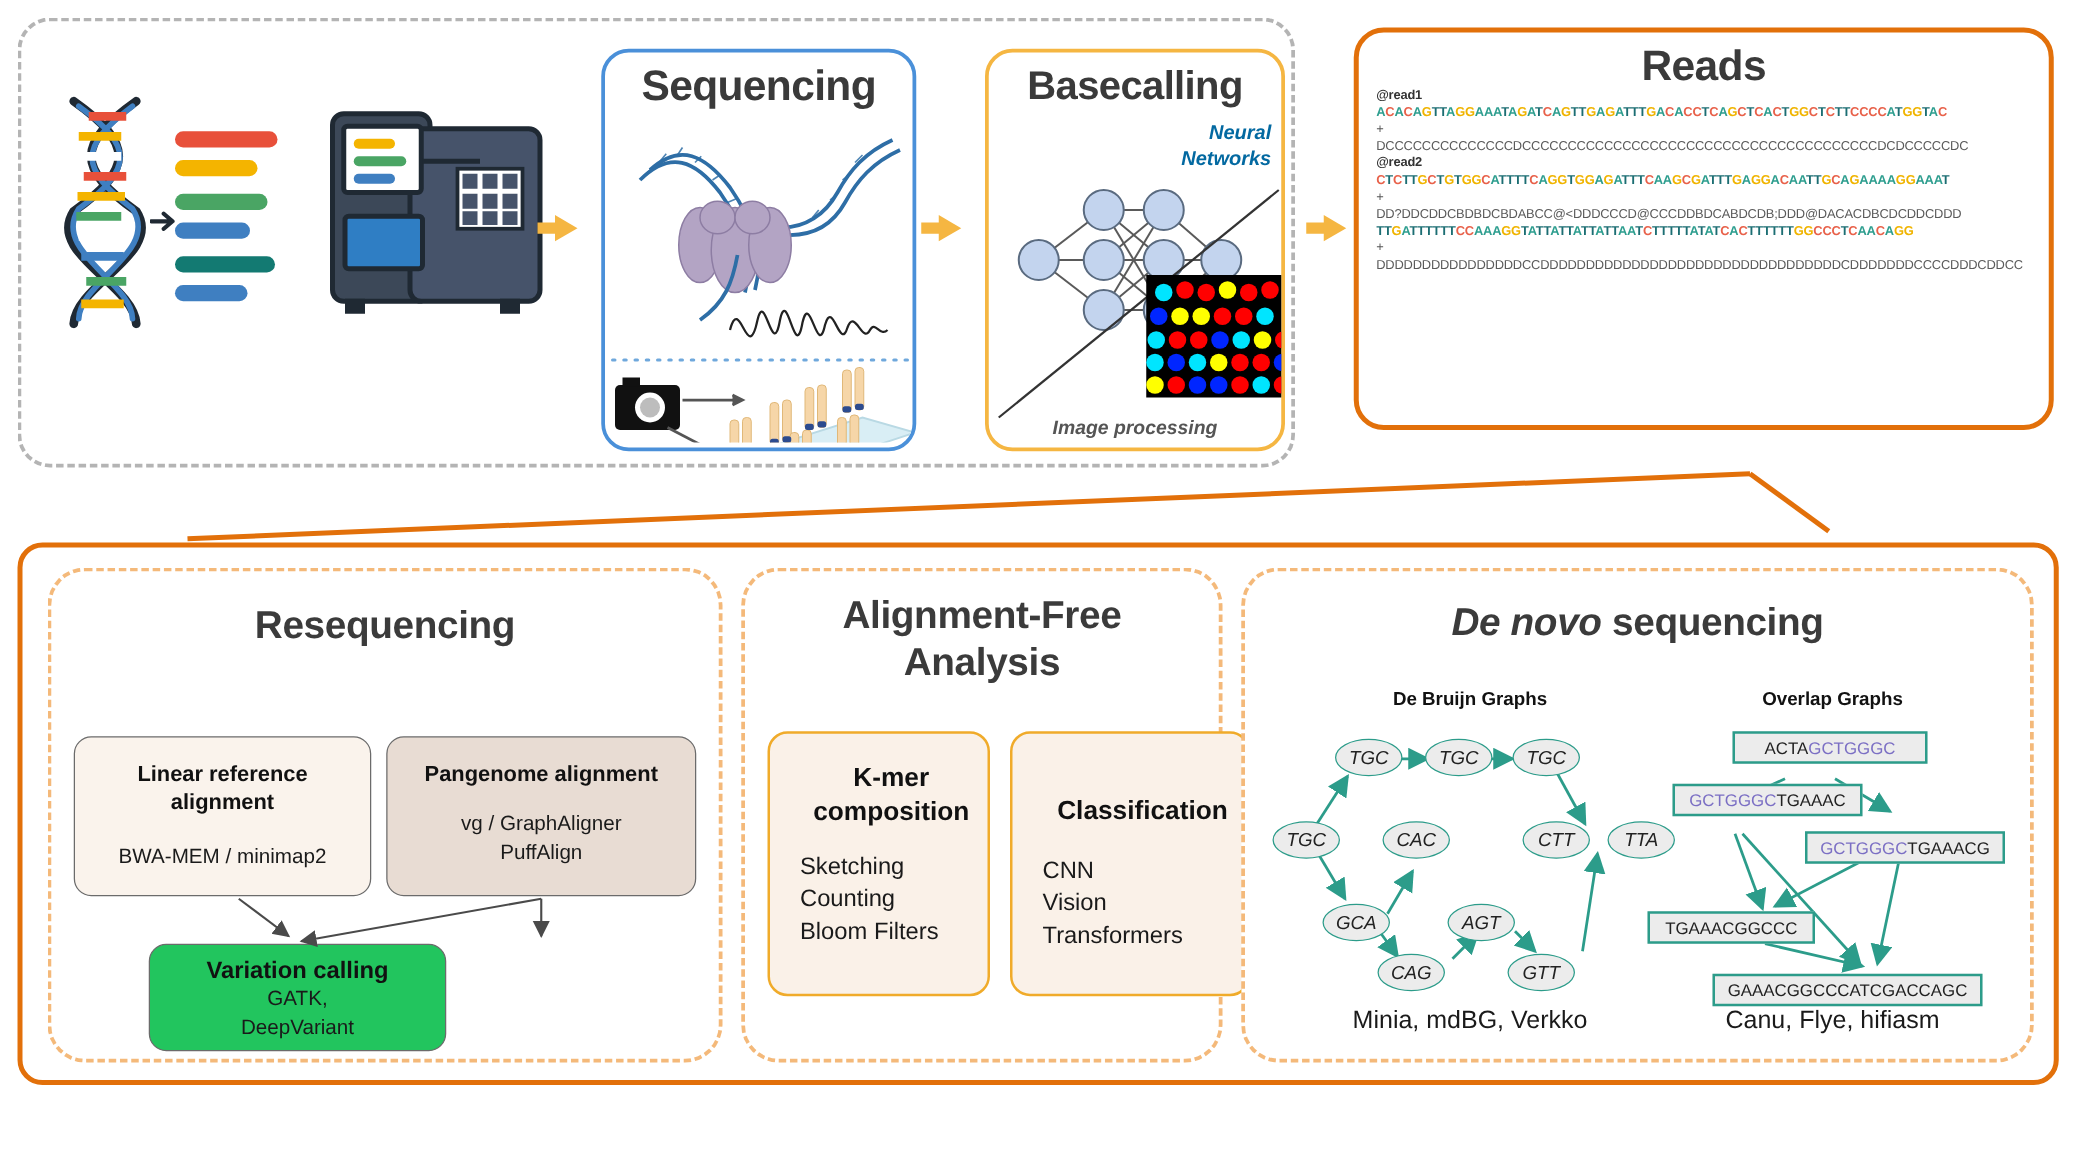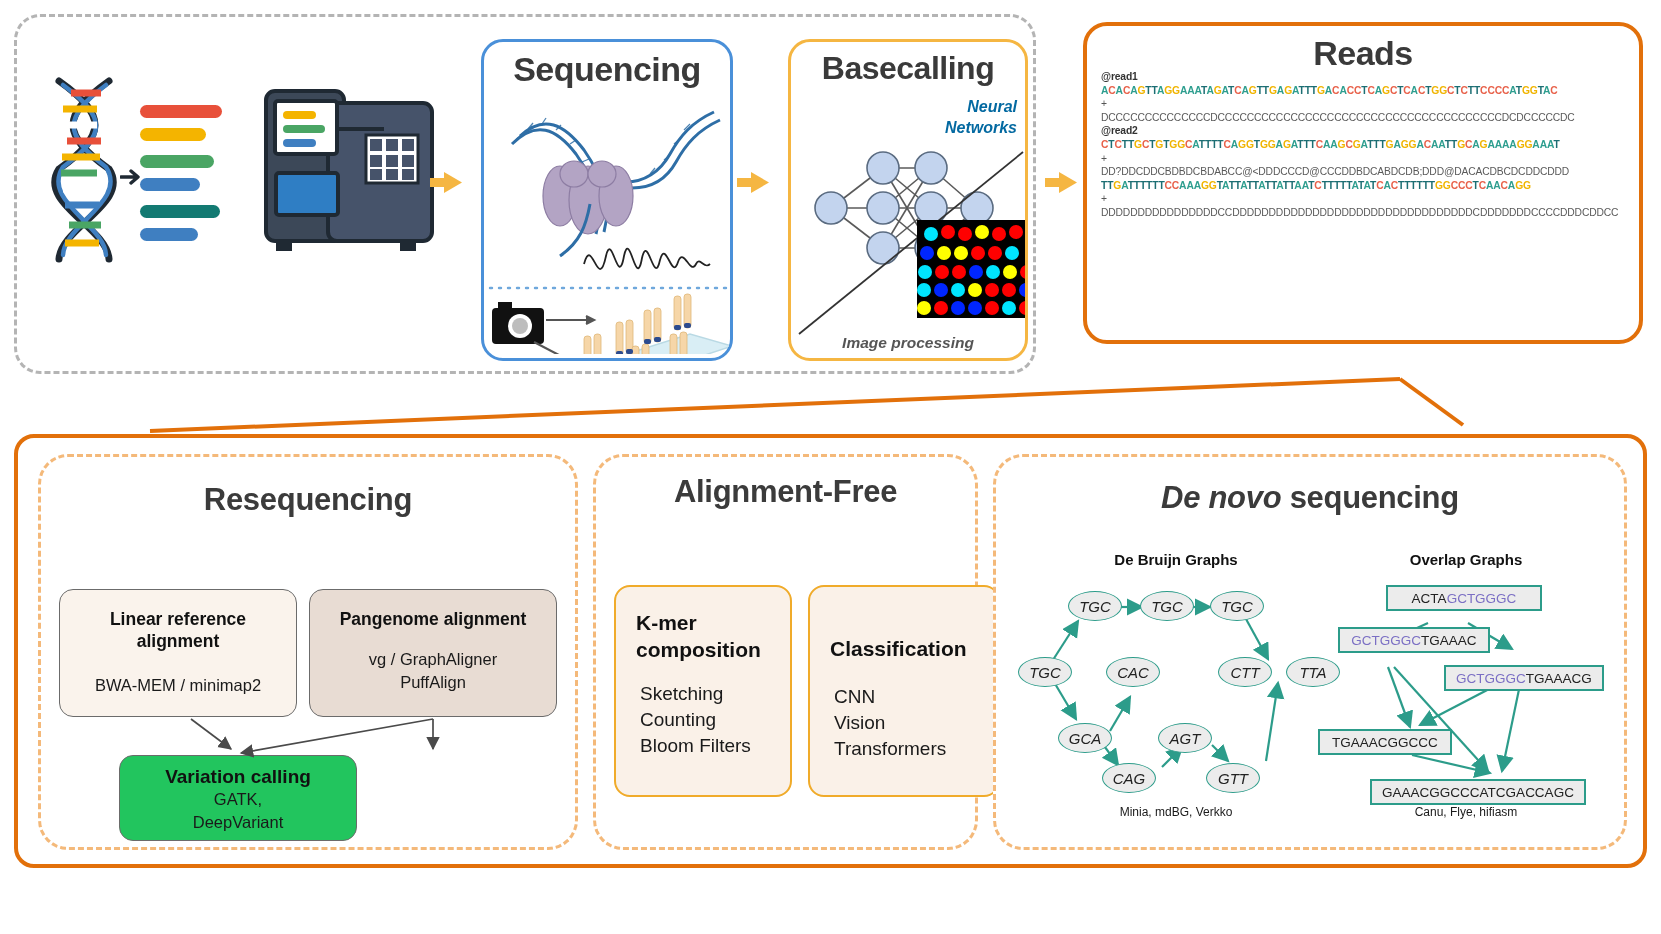--- a/index.html
+++ b/index.html
@@ -84,26 +84,26 @@
   .mb-gray-border { border:1.6px solid #6b6b6b; }
 
   #box-linear   { left:18px;  top:132px; width:238px; height:128px; background:#faf3ec; }
   #box-pangen   { left:268px; top:132px; width:248px; height:128px; background:#e8dcd3; }
   #box-varcall  { left:78px;  top:298px; width:238px; height:86px;  background:#22c55e;text-align:center; }
   #box-genotype { left:290px; top:298px; width:208px; height:86px;  background:#cadbc6; }
 
   .abox { position:absolute; border:2.5px solid #f0ab2a; border-radius:16px; background:#faf1e8; }
   #box-kmer  { left:18px;  top:128px; width:178px; height:212px; }
   #box-class { left:212px; top:128px; width:192px; height:212px; }
-  .abox .ab-title { font-weight:bold; font-size:21px; color:#111; text-align:left; line-height:27px; margin-top:22px;padding-left:20px; }
+  .abox .ab-title { font-weight:bold; font-size:21px; color:#111; text-align:center; line-height:27px; margin-top:22px;padding-left:20px; }
   .abox .ab-list { font-size:19px; color:#1a1a1a; line-height:26px; margin-top:18px; padding-left:24px; }
 
   
   .graph-head { position:absolute; font-weight:bold; font-size:15px; color:#111; text-align:center; }
-  .graph-foot { position:absolute; font-size:12px; color:#1a1a1a; text-align:center; }
+  .graph-foot { position:absolute; font-size:20px; color:#1a1a1a; text-align:center; }
   .dbnode {
     position:absolute; border:1.8px solid #2c9c8a; background:#ececec;
     border-radius:50%; font-size:15px; color:#222; text-align:center;
     display:flex; align-items:center; justify-content:center;
     width:54px; height:30px;font-style:italic;
   }
   .ovbox {
     position:absolute; border:2px solid #2c9c8a; background:#ececec;
     font-size:13.5px; color:#222; text-align:center;
     display:flex; align-items:center; justify-content:center;
@@ -405,20 +405,21 @@
           <line x1="150" y1="262" x2="190" y2="292"></line>
           <line x1="392" y1="262" x2="392" y2="292"></line>
           <line x1="392" y1="262" x2="200" y2="296"></line>
         </g>
       </svg>
     </div>
 
     <div class="dashed-sub" id="sub-align">
       <div class="sub-title" style="margin-top:16px;">
         <div>Alignment-Free</div>
+        <div>Analysis</div>
       </div>
 
       <div class="abox" id="box-kmer">
         <div class="ab-title">
           <div>K-mer</div>
           <div>composition</div>
         </div>
         <div class="ab-list">
           <div>Sketching</div>
           <div>Counting</div>

